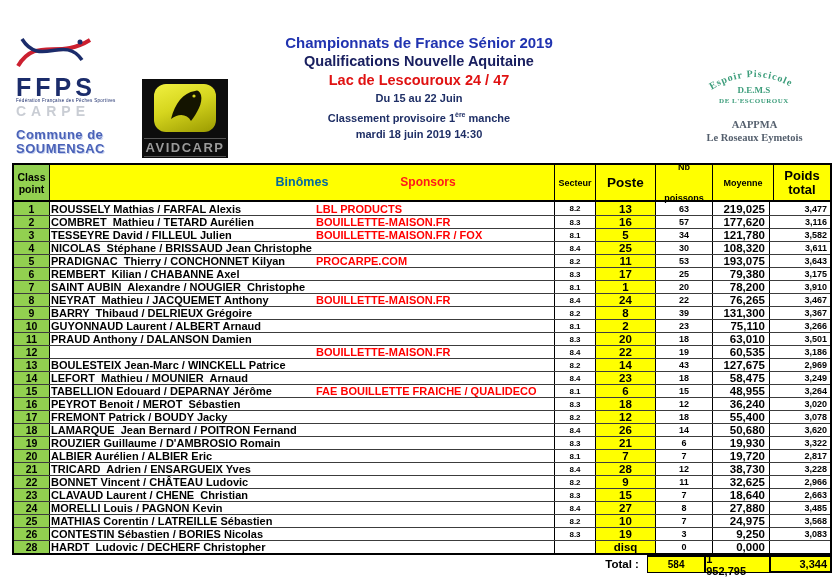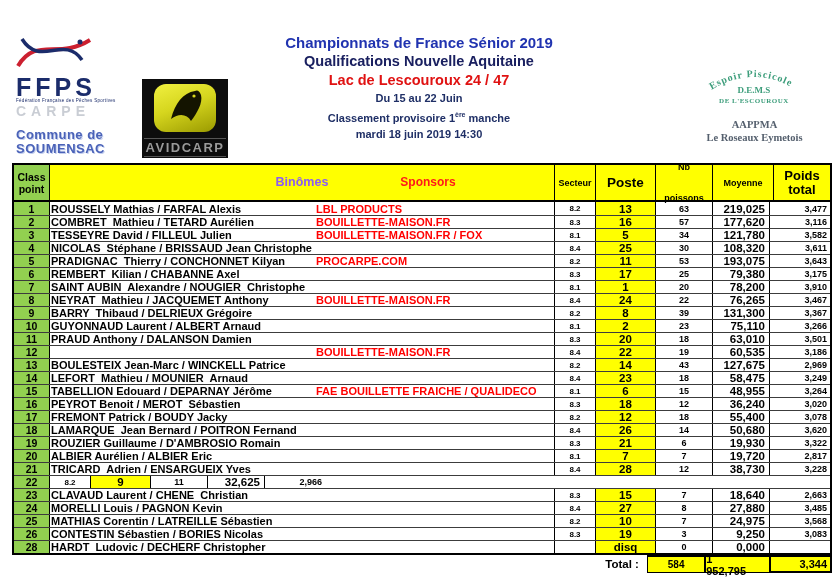--- a/index.html
+++ b/index.html
@@ -49,21 +49,21 @@
   .cell.c-rank{justify-content:center;font-size:10.5px;font-weight:bold;}
   .cell.c-bin{position:relative;padding-left:1px;font-size:11px;font-weight:bold;white-space:pre;}
   .bsponsor{position:absolute;left:266px;color:#ff0000;font-weight:bold;font-size:11px;white-space:pre;}
   .cell.c-sec{justify-content:center;font-size:8px;font-weight:bold;}
   .cell.c-poste{justify-content:center;font-size:11.5px;font-weight:bold;}
   .cell.c-nb{justify-content:center;font-size:9px;font-weight:bold;}
   .cell.c-poids{justify-content:flex-end;padding-right:4px;font-size:11.5px;font-weight:bold;}
   .cell.c-moy{justify-content:flex-end;padding-right:3px;font-size:9px;font-weight:bold;}
   .hdr .c-rank{font-size:10.5px;line-height:12px;background:#92d050;}
   .hdr .c-bin{position:relative;background:#ffff00;}
-  .h-binomes{position:absolute;left:0;right:0;text-align:center;color:#8b5cf6;font-size:12.5px;font-weight:bold;top:10px;}
+  .h-binomes{position:absolute;left:0;right:0;text-align:center;color:#0369a1;font-size:12.5px;font-weight:bold;top:10px;}
   .h-sponsors{position:absolute;left:50%;width:50%;text-align:center;color:#ff1a1a;font-size:12px;font-weight:bold;top:10px;}
   .hdr .c-sec{font-size:9px;}
   .hdr .c-poste{font-size:13.5px;}
   .hdr .c-nb{font-size:9px;line-height:11px;}
   .hdr .c-poids{font-size:13px;line-height:14px;}
   .hdr .c-moy{font-size:9px;}
   .total-row{position:absolute;left:12px;top:555px;width:820px;display:flex;height:18px;}
   .total-spacer{box-sizing:border-box;width:643px;text-align:right;font-weight:bold;
     font-size:11.5px;line-height:18px;padding-right:8px;}
   .tcell{box-sizing:border-box;background:#ffff00;border:1px solid #000;border-top:2px solid #000;
@@ -333,20 +333,21 @@
         <div class="cell c-rank green">21</div>
         <div class="cell c-bin"><div class="bname" style="display: inline;">TRICARD  Adrien / ENSARGUEIX Yves</div><div class="bsponsor"></div></div>
         <div class="cell c-sec">8.4</div>
         <div class="cell c-poste yellow">28</div>
         <div class="cell c-nb">12</div>
         <div class="cell c-poids">38,730</div>
         <div class="cell c-moy">3,228</div>
       </div>
       <div class="row">
         <div class="cell c-rank green">22</div>
+        <div class="cell c-bin"><div class="bname" style="display: inline;">BONNET Vincent / CHÂTEAU Ludovic</div><div class="bsponsor"></div></div>
         <div class="cell c-sec">8.2</div>
         <div class="cell c-poste yellow">9</div>
         <div class="cell c-nb">11</div>
         <div class="cell c-poids">32,625</div>
         <div class="cell c-moy">2,966</div>
       </div>
       <div class="row">
         <div class="cell c-rank green">23</div>
         <div class="cell c-bin"><div class="bname" style="display: inline;">CLAVAUD Laurent / CHENE  Christian</div><div class="bsponsor"></div></div>
         <div class="cell c-sec">8.3</div>

